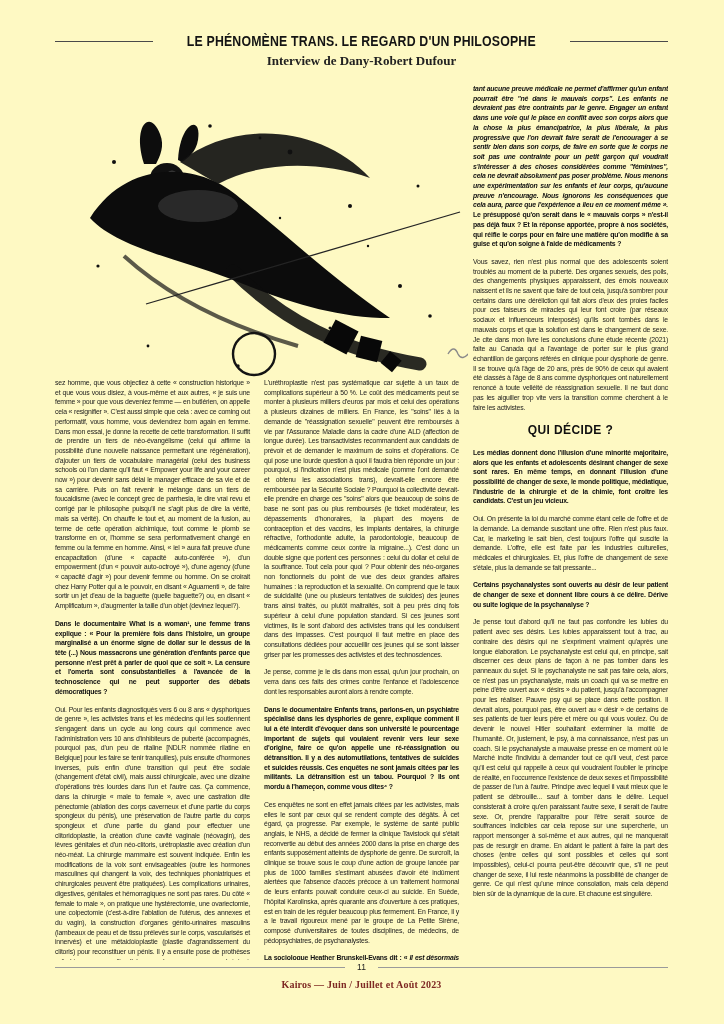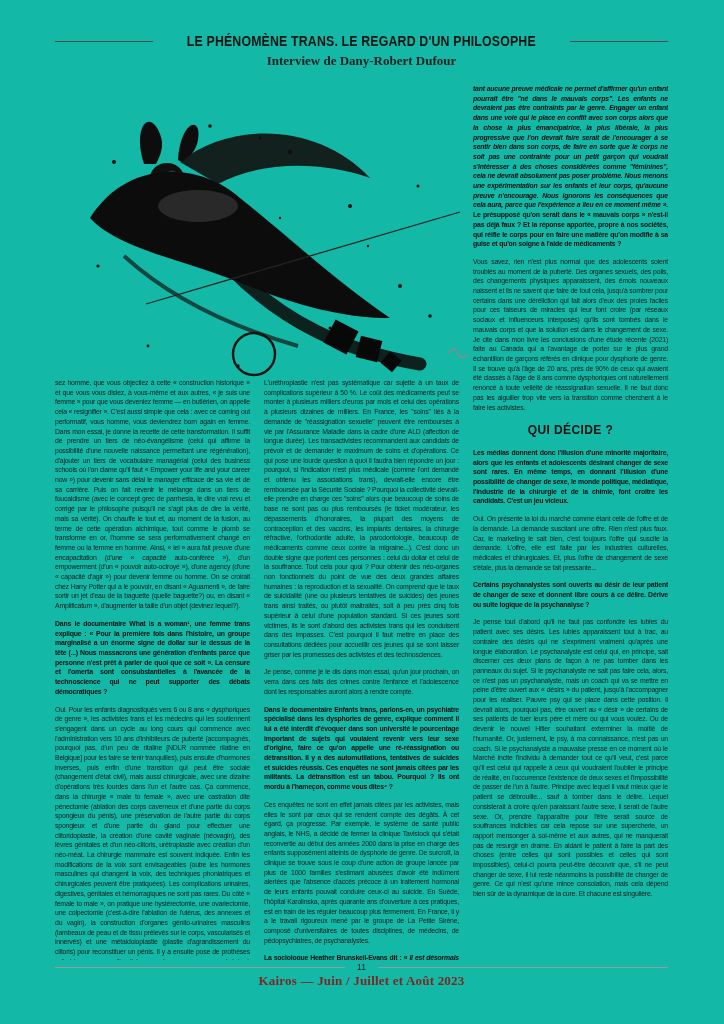--- a/index.html
+++ b/index.html
@@ -1,16 +1,16 @@
 <!DOCTYPE html>
 <html lang="fr"><head>
 <meta charset="utf-8">
 <style>
   html,body{margin:0;padding:0;background:#e9e9e9;}
-  .page{position:relative;width:724px;height:1024px;margin:0 auto;background:#14b8a6;
+  .page{position:relative;width:724px;height:1024px;margin:0 auto;background:#fef9c3;
         font-family:"Liberation Sans",sans-serif;color:#1b1b1b;overflow:hidden;}
   
   .header{position:absolute;top:33px;left:55px;right:56px;text-align:center;}
   .title-row{display:flex;align-items:center;gap:10px;}
   .h-rule{flex:1;height:1px;background:#4a4a4a;}
   .title{font-size:14px;font-weight:700;white-space:nowrap;letter-spacing:0.2px;
          display:inline-block;transform:scaleX(0.88);transform-origin:center;color:#141414;}
   .subtitle{margin-top:4px;font-family:"Liberation Serif",serif;font-weight:700;font-size:13px;color:#222;}
   
   .content{position:absolute;top:75px;left:55px;right:56px;height:885px;display:flex;gap:14px;overflow:hidden;}
@@ -22,21 +22,21 @@
   .q{font-weight:700;color:#101010;}
   .ital{font-style:italic;}
   .h2{font-size:12px;font-weight:700;text-align:center;letter-spacing:0.4px;margin:14px 0 12px 0;color:#101010;}
   
   .illo{position:absolute;left:28px;top:66px;width:440px;height:318px;}
   
   .footer{position:absolute;top:962px;left:55px;right:56px;text-align:center;}
   .pageno-row{display:flex;align-items:center;gap:12px;justify-content:flex-end;}
   .f-rule{flex:1;height:1px;background:#9a9a9a;}
   .pageno{font-size:8.5px;color:#222;}
-  .credit{margin-top:1px;font-family:"Liberation Serif",serif;font-weight:700;font-size:13px;
+  .credit{margin-top:7px;font-family:"Liberation Serif",serif;font-weight:700;font-size:10px;
           color:#7e2823;letter-spacing:0.2px;}
 </style>
 </head>
 <body>
 
 <div class="page">
 
   <header class="header">
     <div class="title-row">
       <span class="h-rule"></span>

